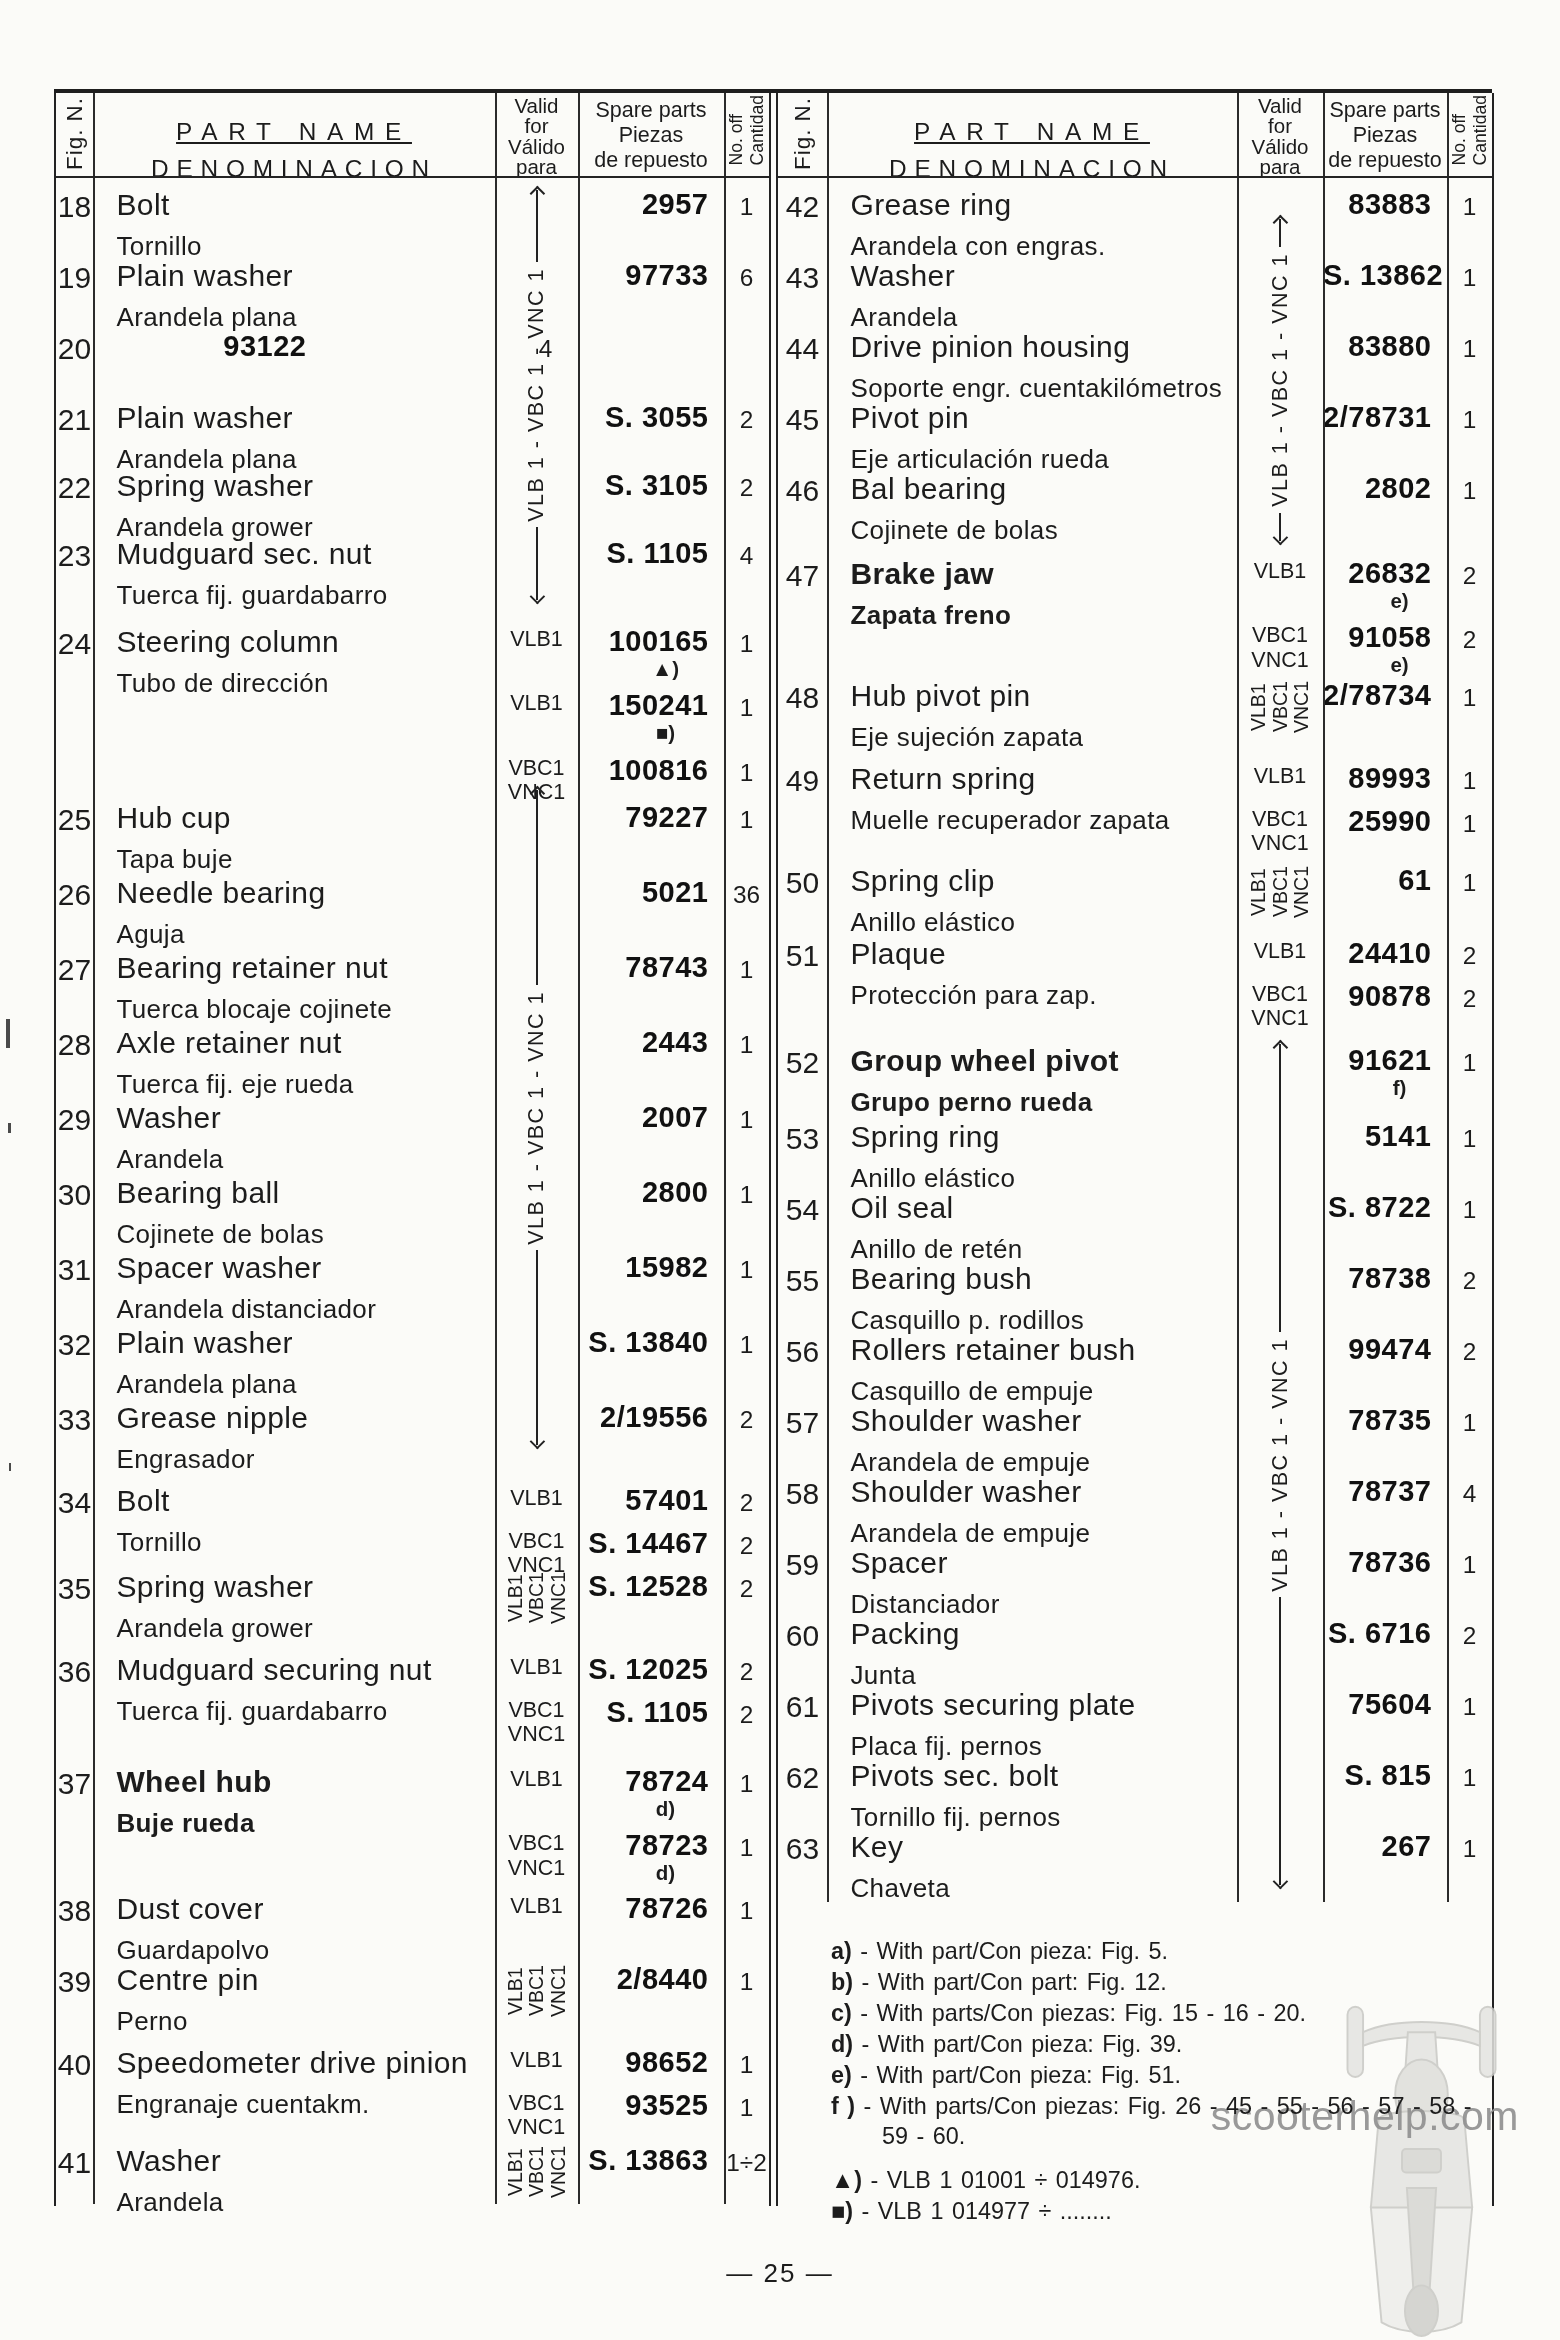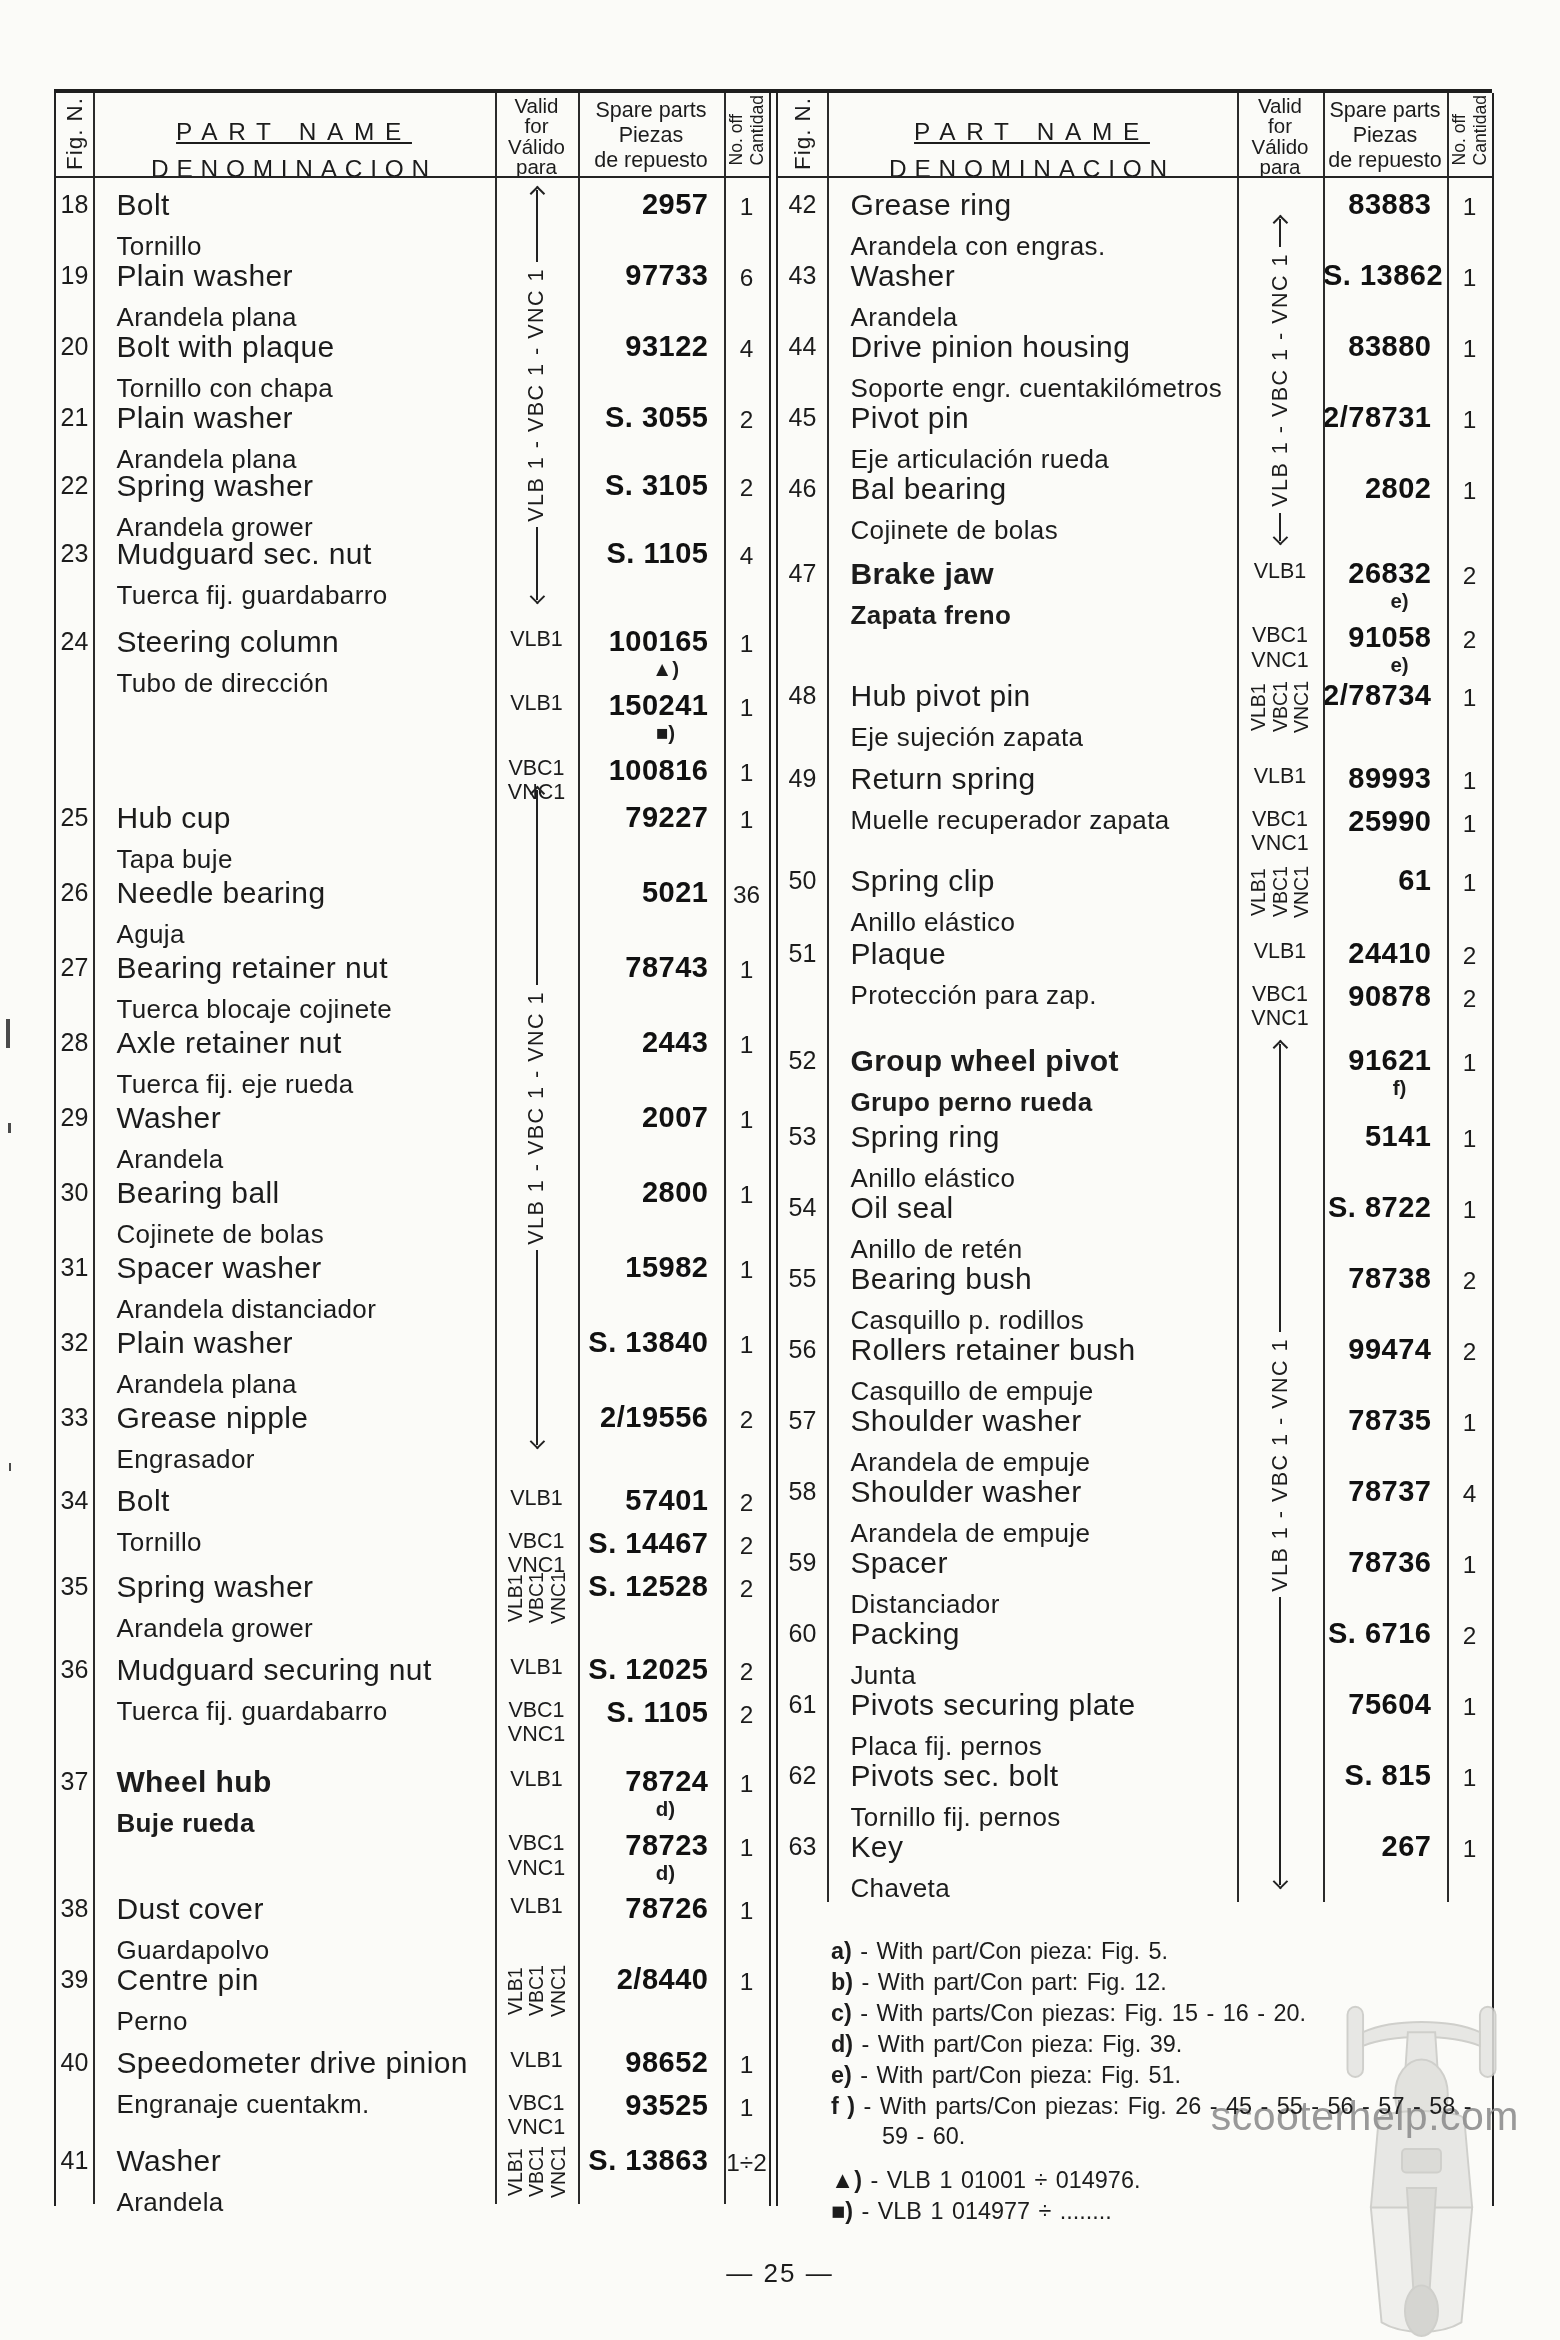--- a/index.html
+++ b/index.html
@@ -28,21 +28,21 @@
   .hn2{font-size:24.4px;letter-spacing:7.8px;margin-top:8.8px;}
   .hvalid{width:var(--wvalid);flex:none;text-align:center;padding-top:2.9px;}
   .hv{font-size:20.5px;line-height:20.5px;}
   .hspare{width:var(--wspare);flex:none;text-align:center;padding-top:4.9px;}
   .hs{font-size:21.5px;line-height:25px;}
   .hqty{flex:1;text-align:center;padding-top:2px;}
   .vtext{display:inline-block;writing-mode:vertical-rl;transform:rotate(180deg);}
   .hfig{font-size:22.4px;margin-top:3.9px;letter-spacing:1px;}
   .hq{font-size:17.6px;line-height:18.5px;letter-spacing:0px;margin:0 1px;}
   .row{position:relative;display:flex;overflow:visible;}
-  .figno{font-size:25px;padding-top:11.7px;}
+  .figno{font-size:30px;padding-top:11.7px;}
   .nm{font-size:30px;letter-spacing:0.4px;white-space:nowrap;}
   .nms{font-size:26px;letter-spacing:0.4px;margin-top:9px;white-space:nowrap;}
   .bold .nm,.bold .nms{font-weight:700;}
   .c-entries{flex:1;display:flex;flex-direction:column;}
   .entry{display:flex;padding-top:11.7px;align-items:flex-start;}
   .entry + .entry{margin-top:11.7px;padding-top:0;}
   .e-valid{width:var(--wvalid);flex:none;text-align:center;font-size:21.5px;line-height:24.4px;}
   .vline{white-space:nowrap;}
   .vtriple{display:flex;flex-direction:row;justify-content:center;gap:1px;}
   .vt{writing-mode:vertical-rl;transform:rotate(180deg);font-size:19.5px;line-height:20.5px;}
@@ -125,24 +125,20 @@
               <div class="e-valid"></div>
               <div class="e-spare">
                 <div class="e-part">97733</div>
               </div>
               <div class="e-qty">6</div>
             </div>
           </div>
         </div>
         <div class="row" style="height: 71px;">
           <div class="c-fig figno">20</div>
-          <div class="c-name">
-            <div class="nm">Bolt with plaque</div>
-            <div class="nms">Tornillo con chapa</div>
-          </div>
           <div class="c-entries">
             <div class="entry">
               <div class="e-valid"></div>
               <div class="e-spare">
                 <div class="e-part">93122</div>
               </div>
               <div class="e-qty">4</div>
             </div>
           </div>
         </div>

